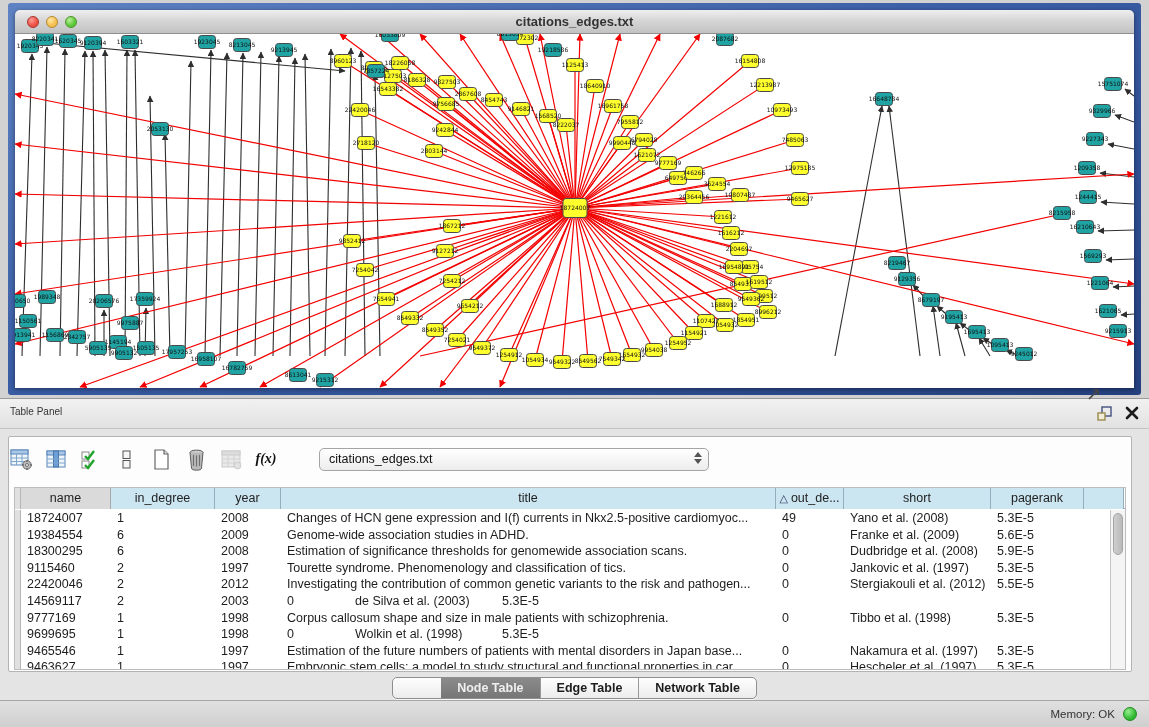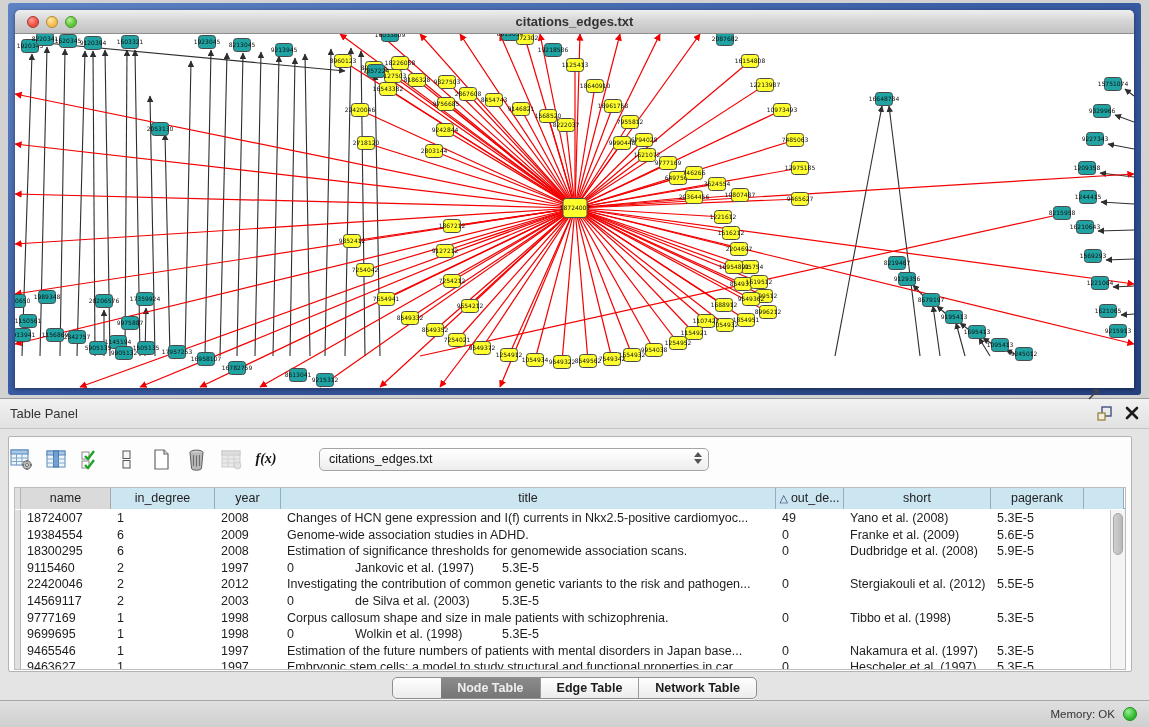--- a/index.html
+++ b/index.html
@@ -27,21 +27,21 @@
   .net-canvas svg { display:block; }
   svg line.e-red  { stroke:#f30000; stroke-width:1.2; }
   svg line.e-blk  { stroke:#2e2e2e; stroke-width:1.1; }
   svg text.nlab { font-family:"DejaVu Sans", sans-serif; font-size:6px; fill:#111; }
 
   
   .table-panel { position:absolute; left:0; top:398px; width:1149px; height:302px;
     background:#e4e4e4; border-top:1px solid #9a9a9a; }
   .tp-header { height:30px; background:linear-gradient(#f1f1f1,#e2e2e2);
     border-bottom:1px solid #c4c4c4; position:relative; }
-  .tp-title { position:absolute; left:10px; top:7px; font-size:13px; color:#333; }
+  .tp-title { position:absolute; left:10px; top:7px; font-size:10px; color:#333; }
   .tp-actions { position:absolute; right:10px; top:6px; display:flex; gap:12px; align-items:center; }
 
   .group-box { position:absolute; left:8px; top:37px; width:1124px; height:236px;
     background:#fdfdfd; border:1px solid #b3b3b3; border-radius:2px; }
   .toolbar { position:absolute; left:0; top:0; width:100%; height:44px; display:flex;
     align-items:center; padding-left:0; gap:11px; }
   .tb-icon { width:24px; height:24px; display:flex; align-items:center; justify-content:center; }
   .combo { position:relative; margin-left:30px; width:390px; height:23px;
     background:linear-gradient(#ffffff,#ededed); border:1px solid #a4a4a4; border-radius:5px;
     font-size:12.5px; color:#111; line-height:21px; padding-left:9px; }
@@ -874,20 +874,21 @@
               <div class="g-cell" style="width: 495px;">Estimation of significance thresholds for genomewide association scans.</div>
               <div class="g-cell" style="width: 68px;">0</div>
               <div class="g-cell" style="width: 147px;">Dudbridge et al. (2008)</div>
               <div class="g-cell" style="width: 93px;">5.9E-5</div>
             </div>
             <div class="g-row">
               <div class="g-cell gutter"></div>
               <div class="g-cell" style="width: 90px;">9115460</div>
               <div class="g-cell" style="width: 104px;">2</div>
               <div class="g-cell" style="width: 66px;">1997</div>
+              <div class="g-cell" style="width: 495px;">Tourette syndrome. Phenomenology and classification of tics.</div>
               <div class="g-cell" style="width: 68px;">0</div>
               <div class="g-cell" style="width: 147px;">Jankovic et al. (1997)</div>
               <div class="g-cell" style="width: 93px;">5.3E-5</div>
             </div>
             <div class="g-row">
               <div class="g-cell gutter"></div>
               <div class="g-cell" style="width: 90px;">22420046</div>
               <div class="g-cell" style="width: 104px;">2</div>
               <div class="g-cell" style="width: 66px;">2012</div>
               <div class="g-cell" style="width: 495px;">Investigating the contribution of common genetic variants to the risk and pathogen...</div>

